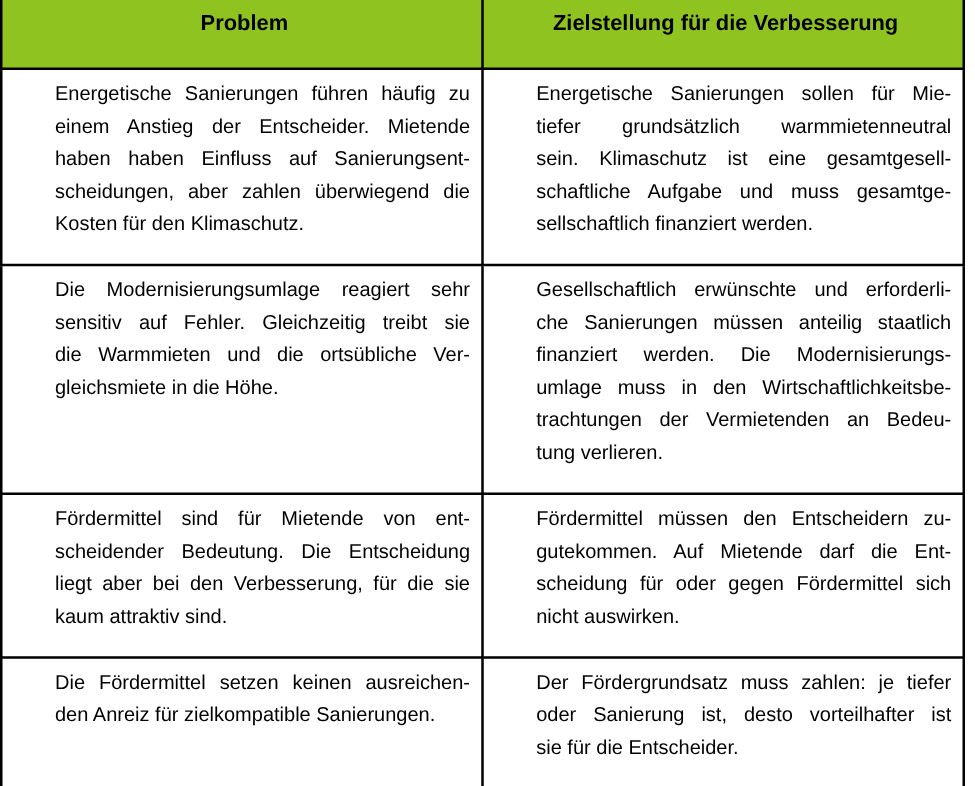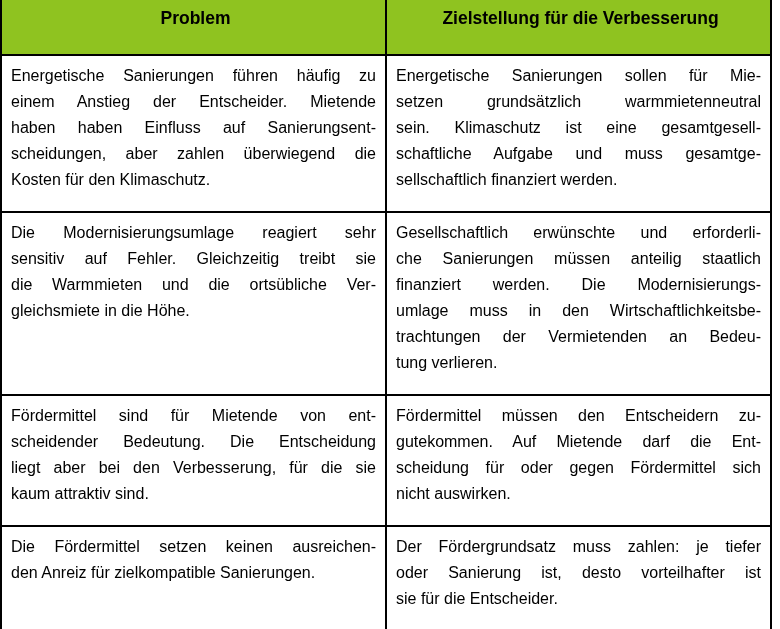--- a/index.html
+++ b/index.html
@@ -37,20 +37,21 @@
     padding: 7px 9px 18px 9px;
     color: #000000;
     font-size: 16px;
     line-height: 26px;
     background: #ffffff;
   }
   td .line {
     text-align: justify;
     text-align-last: justify;
     white-space: normal;
+    margin-left: 33px;
   }
   td .line.last {
     text-align-last: left;
   }
 </style>
 </head>
 <body>
 
 <table class="doc-table">
   <thead>
@@ -63,21 +64,21 @@
       <tr>
         <td>
           <div class="line">Energetische Sanierungen führen häufig zu</div>
           <div class="line">einem Anstieg der Entscheider. Mietende</div>
           <div class="line">haben haben Einfluss auf Sanierungsent-</div>
           <div class="line">scheidungen, aber zahlen überwiegend die</div>
           <div class="line last">Kosten für den Klimaschutz.</div>
         </td>
         <td>
           <div class="line">Energetische Sanierungen sollen für Mie-</div>
-          <div class="line">setzen grundsätzlich warmmietenneutral</div>
+          <div class="line">tiefer grundsätzlich warmmietenneutral</div>
           <div class="line">sein. Klimaschutz ist eine gesamtgesell-</div>
           <div class="line">schaftliche Aufgabe und muss gesamtge-</div>
           <div class="line last">sellschaftlich finanziert werden.</div>
         </td>
       </tr>
       <tr>
         <td>
           <div class="line">Die Modernisierungsumlage reagiert sehr</div>
           <div class="line">sensitiv auf Fehler. Gleichzeitig treibt sie</div>
           <div class="line">die Warmmieten und die ortsübliche Ver-</div>

